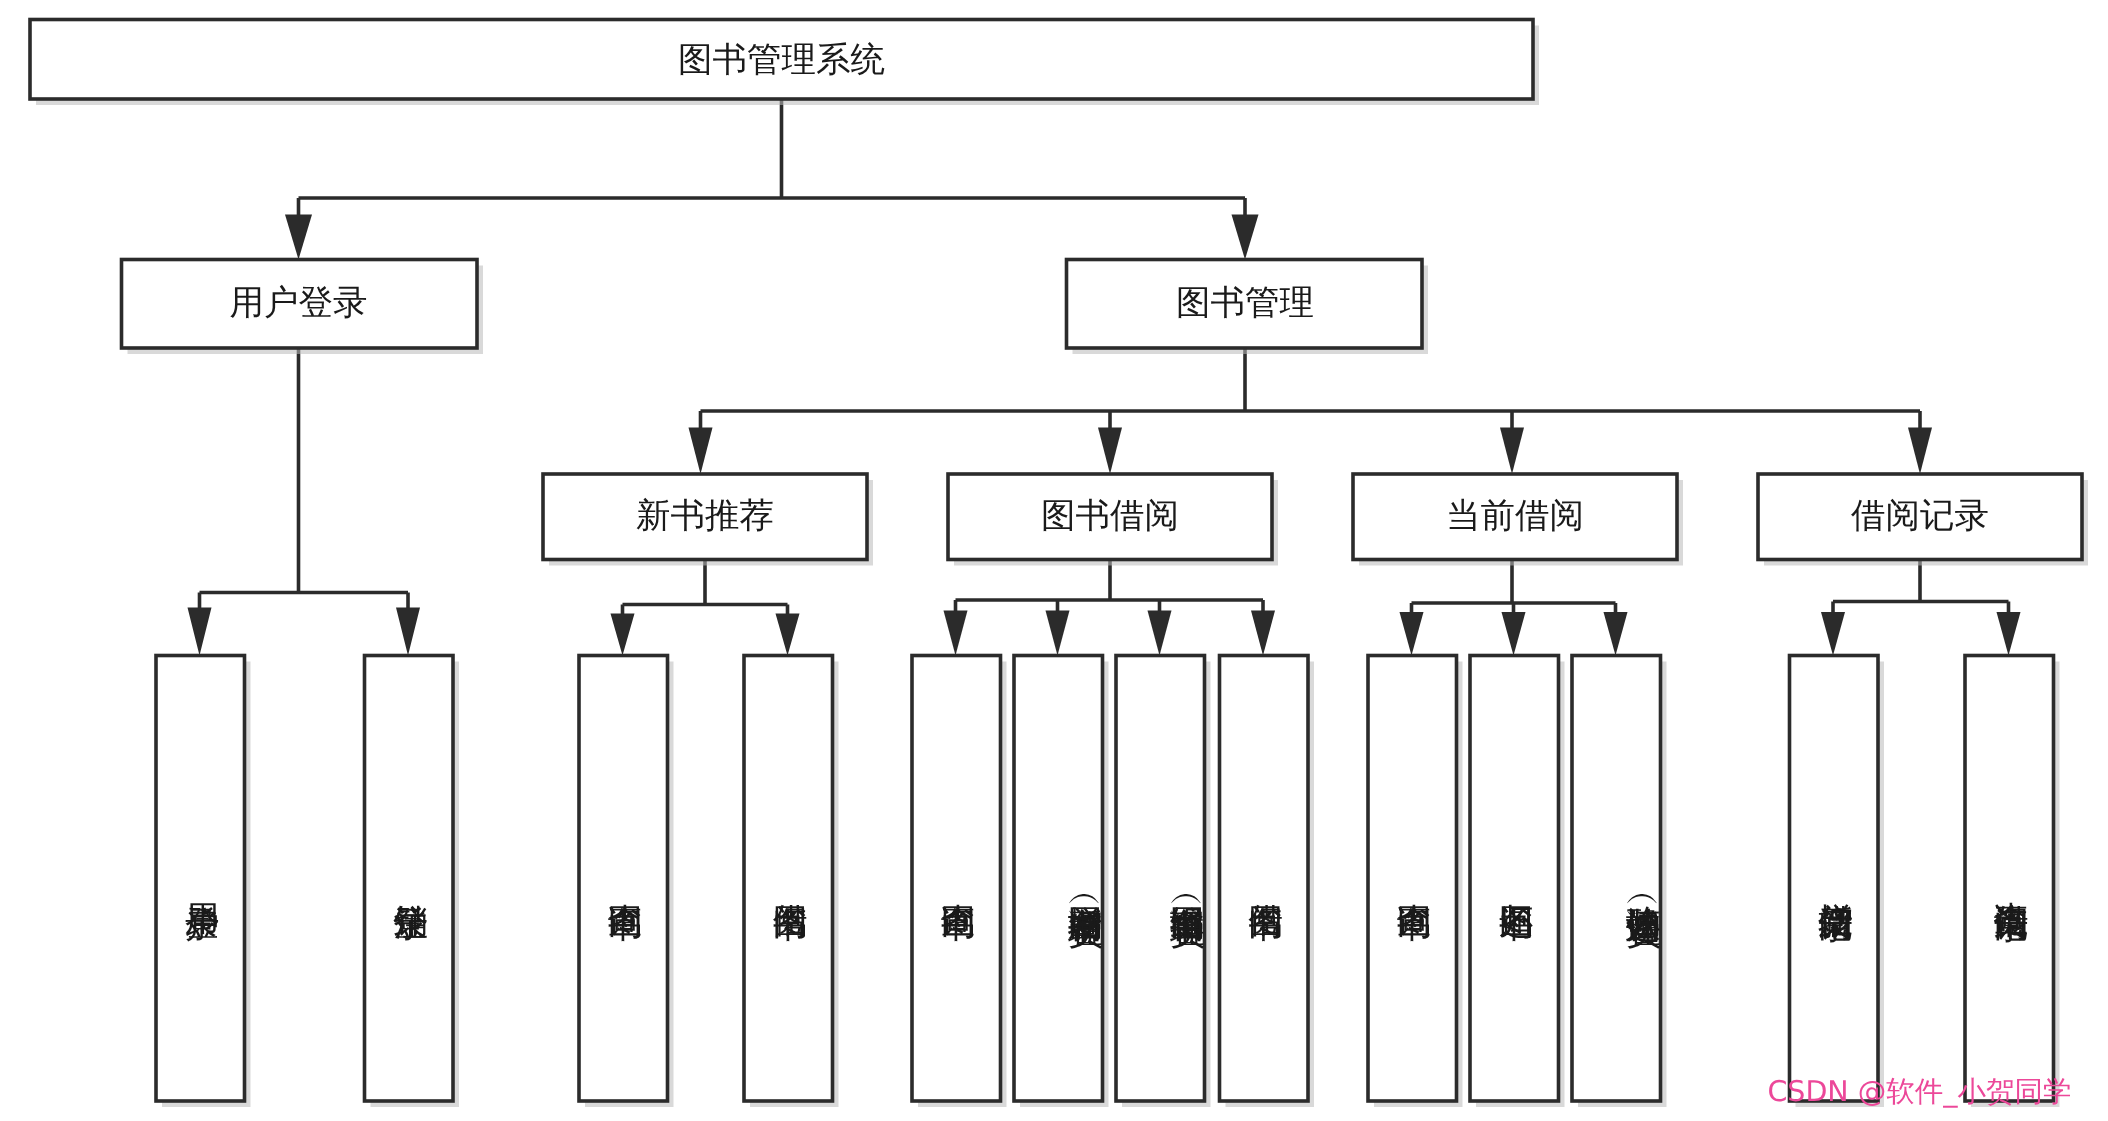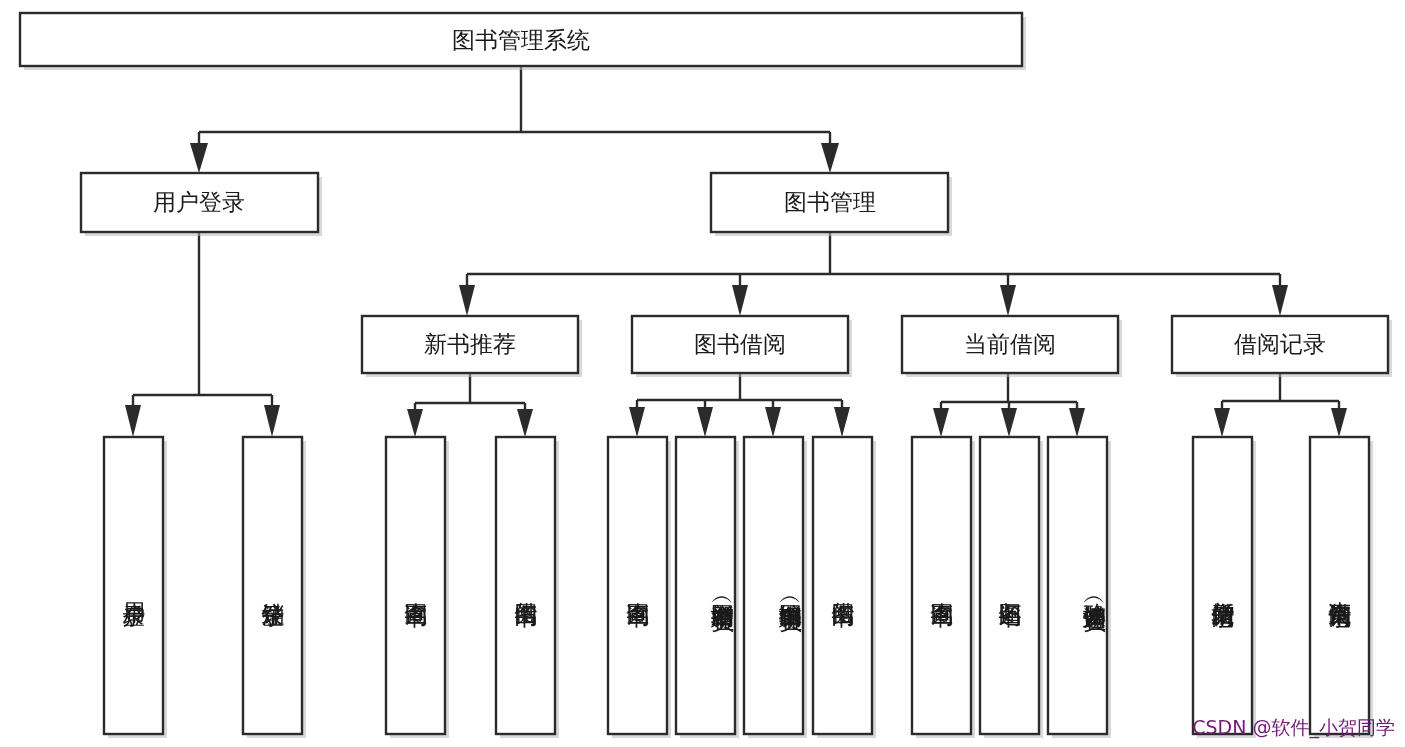--- a/index.html
+++ b/index.html
@@ -69,25 +69,25 @@
     font-size: 23px;
     line-height: 1.12;
     color: #1a1a1a;
     letter-spacing: 1px;
     white-space: nowrap;
     pointer-events: none;
     text-align: center;
   }
   .watermark {
     position: absolute;
-    right: 10px;
+    right: 24px;
     bottom: 6px;
     font-family: "DejaVu Sans", "Liberation Sans", sans-serif;
     font-size: 19px;
-    color: #701a75;
+    color: #ec4899;
     white-space: nowrap;
     pointer-events: none;
   }
 </style>
 </head>
 <body>
 
 <div id="diagram-root">
 
   <svg class="diagram-canvas" viewBox="0 0 1405 747">

